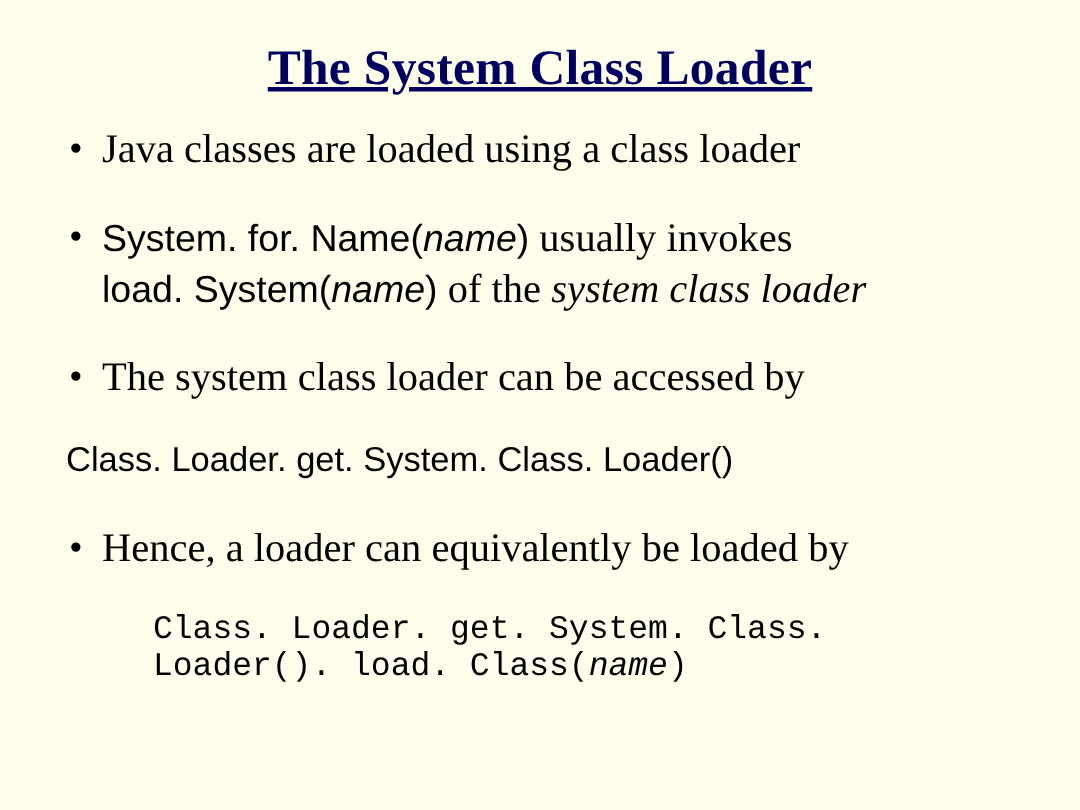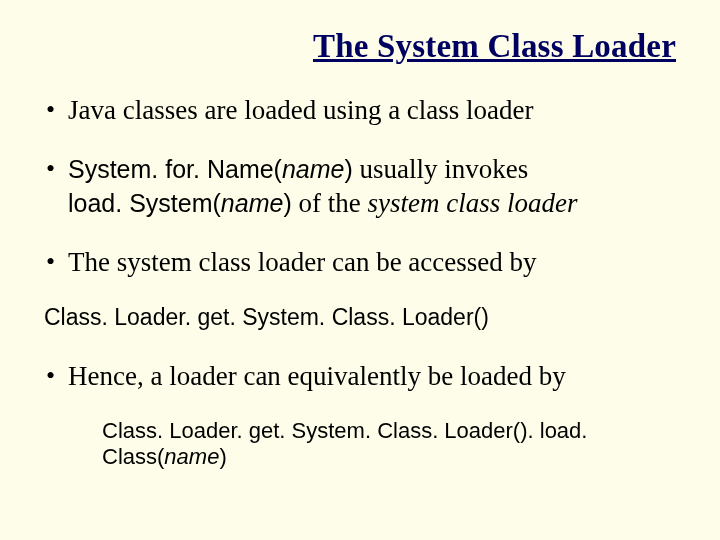--- a/index.html
+++ b/index.html
@@ -11,26 +11,26 @@
     font-family: "Times New Roman", Times, serif;
     color: #000;
   }
   .slide {
     box-sizing: border-box;
     width: 720px;
     height: 540px;
     padding: 28px 44px 20px 44px;
   }
   .title {
-    text-align: right;
+    text-align: center;
     font-size: 33px;
     font-weight: bold;
     text-decoration: underline;
     color: #000060;
-    margin: 0 0 28px 0;
+    margin: 0 0 17px 0;
     letter-spacing: 0.2px;
   }
   ul {
     list-style: none;
     margin: 0;
     padding: 0;
   }
   li {
     position: relative;
     padding-left: 24px;
@@ -47,21 +47,21 @@
   }
   .sans { font-family: Arial, Helvetica, sans-serif; font-size: 25px; }
   .ital { font-style: italic; text-align: right; }
   .code-line {
     font-family: Arial, Helvetica, sans-serif;
     font-size: 23px;
     margin: 8px 0 26px 0;
     line-height: 1.3;
   }
   .code-line-left {
-    font-family: Liberation Sans, sans-serif;
+    font-family: Liberation Mono, monospace;
     font-size: 22px;
     margin: 6px 0 0 58px;
   }
   .b2-line2 { display:block; padding-left:0; }
 </style>
 </head>
 <body>
 
 <div class="slide">
   <h1 class="title">The System Class Loader</h1>

